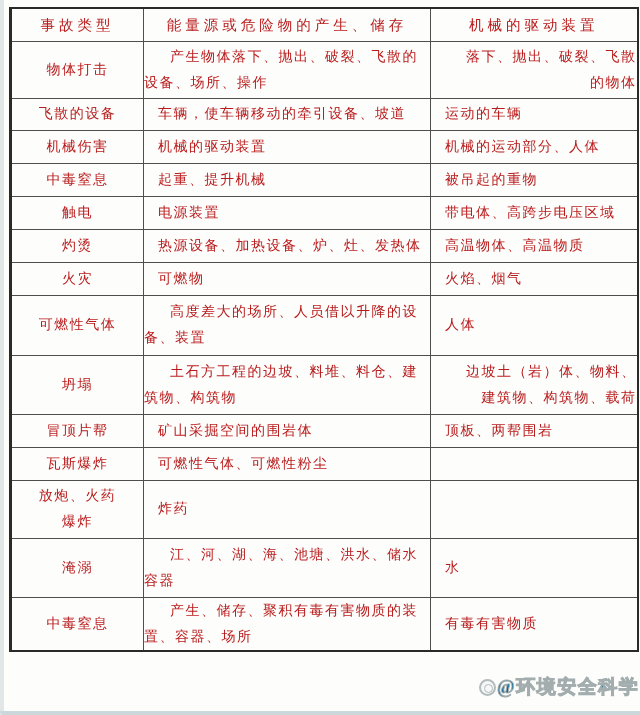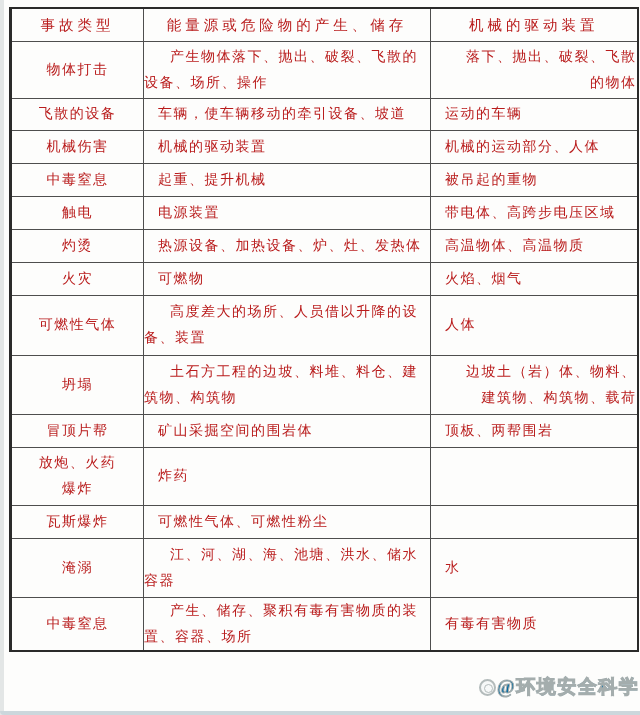--- a/index.html
+++ b/index.html
@@ -163,31 +163,31 @@
     <tr style="height:59px">
       <td class="c1">坍塌</td>
       <td class="c2 para">土石方工程的边坡、料堆、料仓、建筑物、构筑物</td>
       <td class="c3 para">边坡土（岩）体、物料、建筑物、构筑物、载荷</td>
     </tr>
     <tr style="height:33px">
       <td class="c1">冒顶片帮</td>
       <td class="c2 one">矿山采掘空间的围岩体</td>
       <td class="c3 one">顶板、两帮围岩</td>
     </tr>
+    <tr style="height:33px">
+      <td class="c1">瓦斯爆炸</td>
+      <td class="c2 one">可燃性气体、可燃性粉尘</td>
+      <td class="c3 one"></td>
+    </tr>
     <tr style="height:58px">
       <td class="c1">放炮、火药
 爆炸</td>
       <td class="c2 one">炸药</td>
       <td class="c3 one"></td>
     </tr>
-    <tr style="height:33px">
-      <td class="c1">瓦斯爆炸</td>
-      <td class="c2 one">可燃性气体、可燃性粉尘</td>
-      <td class="c3 one"></td>
-    </tr>
     <tr style="height:59px">
       <td class="c1">淹溺</td>
       <td class="c2 para">江、河、湖、海、池塘、洪水、储水容器</td>
       <td class="c3 one">水</td>
     </tr>
     <tr style="height:50px">
       <td class="c1">中毒窒息</td>
       <td class="c2 para">产生、储存、聚积有毒有害物质的装置、容器、场所</td>
       <td class="c3 one">有毒有害物质</td>
     </tr>

